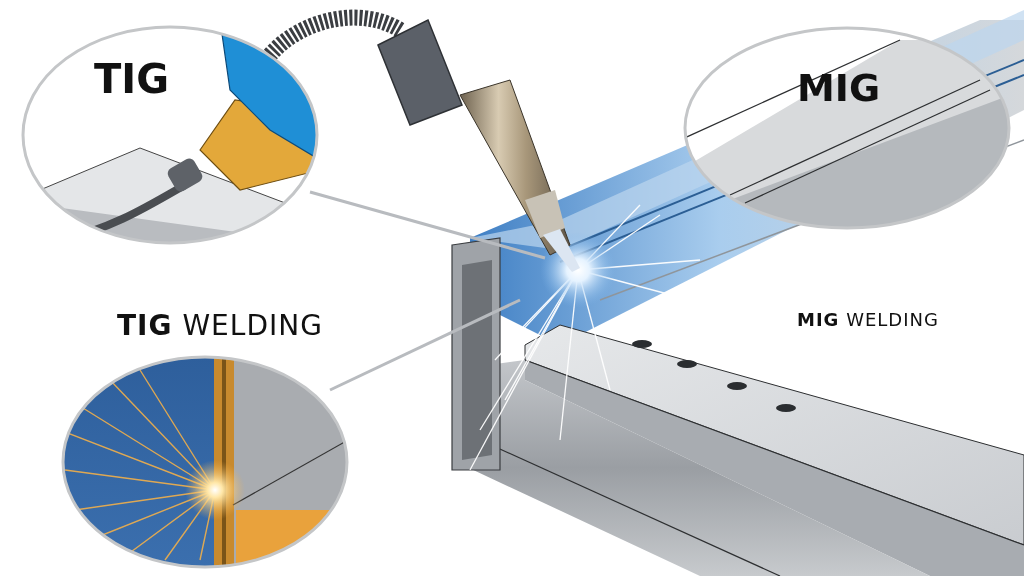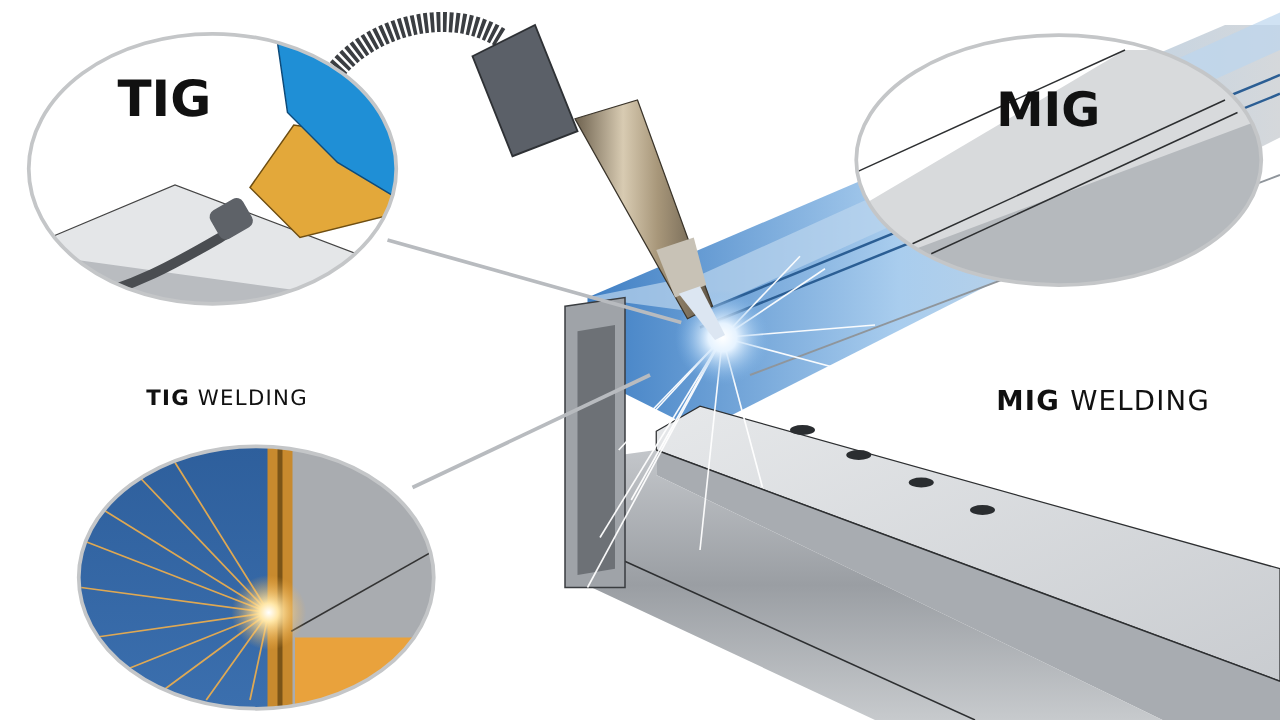--- a/index.html
+++ b/index.html
@@ -154,20 +154,20 @@
         <line x1="215" y1="490" x2="140" y2="370"></line>
         <line x1="215" y1="490" x2="165" y2="560"></line>
         <line x1="215" y1="490" x2="200" y2="560"></line>
       </g>
       <circle cx="215" cy="490" r="30" fill="url(#gOrangeFlash)"></circle>
     </g>
     <ellipse cx="205" cy="462" rx="142" ry="105" fill="none" stroke="#c4c6c8" stroke-width="3"></ellipse>
   </g>
 </svg>
 
-<div class="label" style="left:117px;top:309px;font-size:17px;">
+<div class="label" style="left:117px;top:309px;font-size:28px;">
   <b>TIG</b>
   <span>WELDING</span>
 </div>
-<div class="label" style="left:797px;top:309px;font-size:22px;">
+<div class="label" style="left:797px;top:309px;font-size:18px;">
   <b>MIG</b>
   <span>WELDING</span>
 </div>
 
 </body></html>

